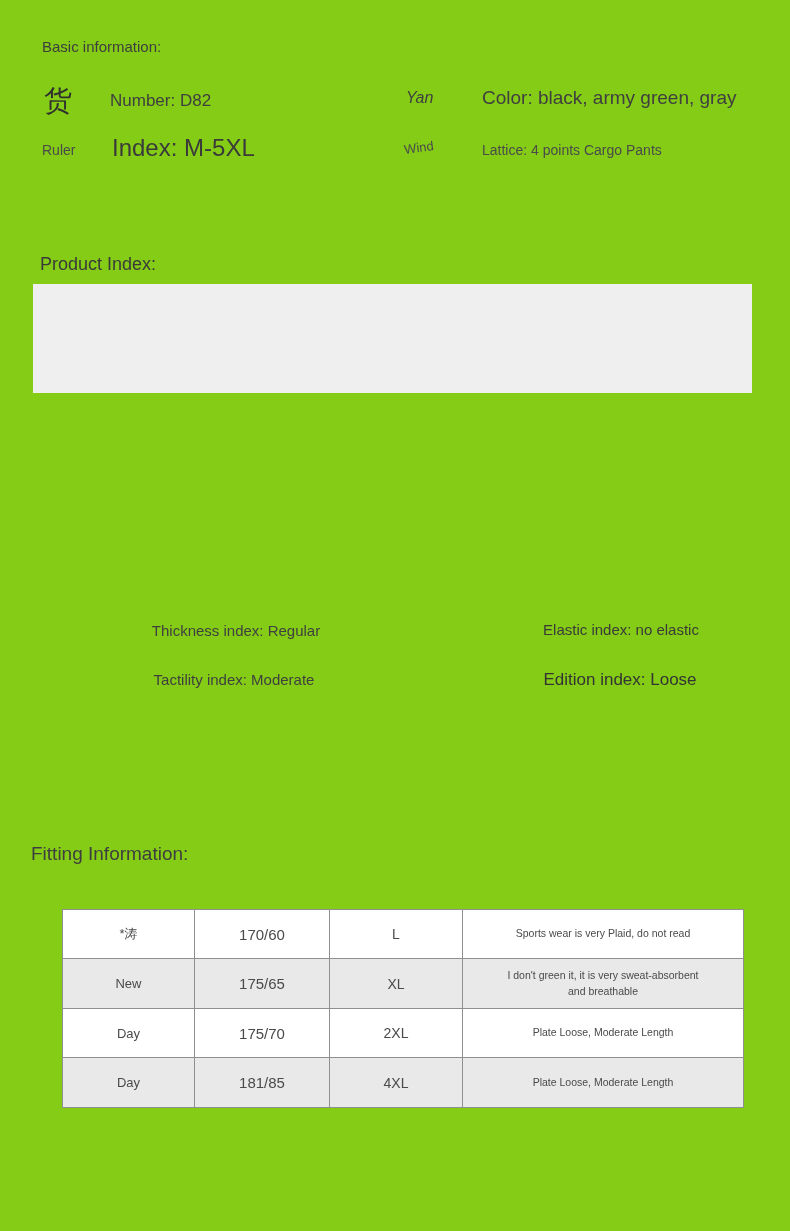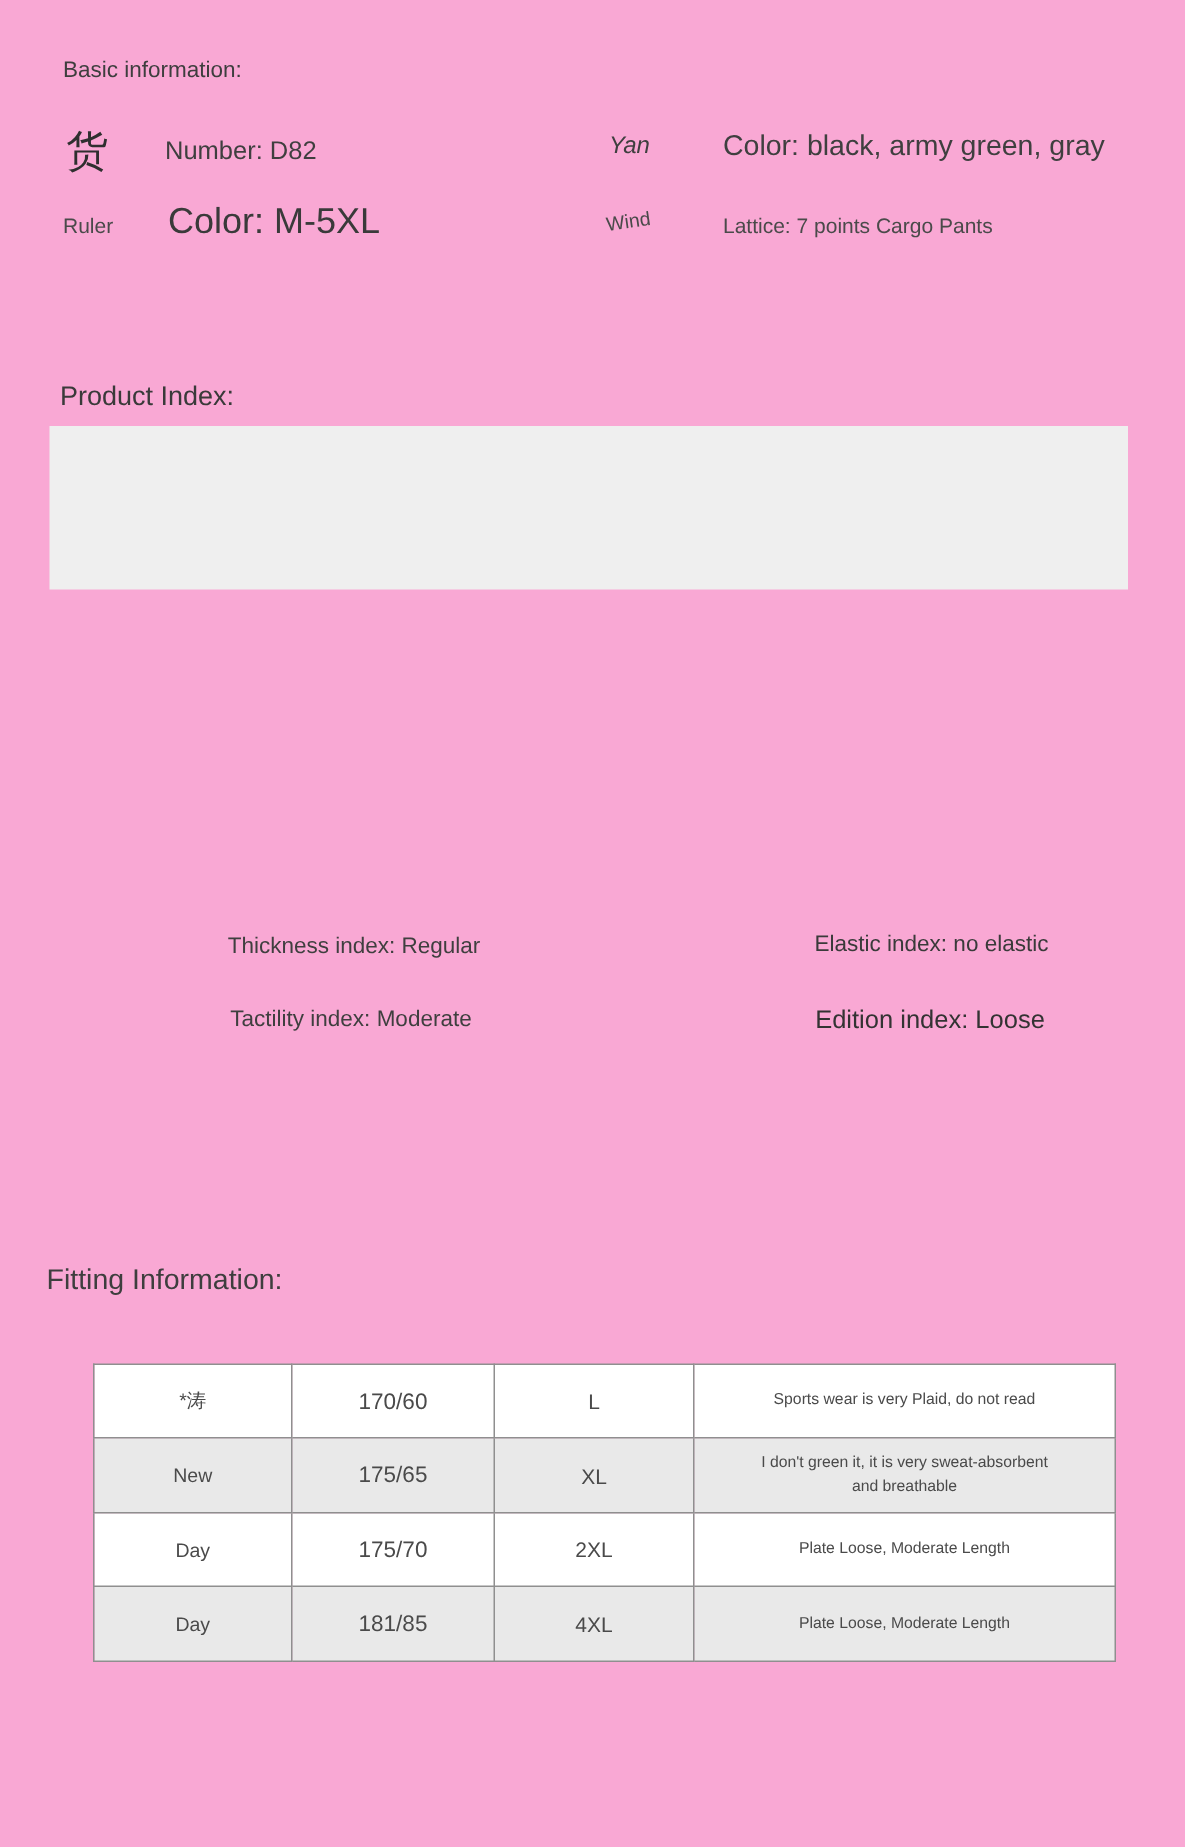--- a/index.html
+++ b/index.html
@@ -1,20 +1,20 @@
 <!DOCTYPE html>
 <html><head>
 <meta charset="utf-8">
 <style>
   * { margin:0; padding:0; box-sizing:border-box; }
   html,body { background:#fff; }
   .page {
     position:relative;
     width:790px; height:1231px;
-    background:#f9a8d4;
+    background:#84cc16;
     font-family:"Liberation Sans", sans-serif;
     color:#454545;
     overflow:hidden;
   }
   .abs { position:absolute; white-space:nowrap; }
 
   
   .basic-heading   { left:42px;  top:38px;  font-size:15px; color:#3e3e3e; }
   .cn-char         { left:44px;  top:82px;  font-size:28px; color:#2f2f2f; }
   .number-label    { left:110px; top:91px;  font-size:17px; color:#3f3f3f; }
@@ -75,23 +75,23 @@
 <body>
 
 <div class="page">
 
   <div class="abs basic-heading">Basic information:</div>
   <div class="abs cn-char">货</div>
   <div class="abs number-label">Number: D82</div>
   <div class="abs yan-label">Yan</div>
   <div class="abs color-label">Color: black, army green, gray</div>
   <div class="abs ruler-label">Ruler</div>
-  <div class="abs code-label">Color: M-5XL</div>
+  <div class="abs code-label">Index: M-5XL</div>
   <div class="abs wind-label">Wind</div>
-  <div class="abs lattice-label">Lattice: 7 points Cargo Pants</div>
+  <div class="abs lattice-label">Lattice: 4 points Cargo Pants</div>
 
   <div class="abs product-heading">Product Index:</div>
   <div class="index-box">
     <div class="idx idx-thickness">Thickness index: Regular</div>
     <div class="idx idx-elastic">Elastic index: no elastic</div>
     <div class="idx idx-tactility">Tactility index: Moderate</div>
     <div class="idx idx-edition">Edition index: Loose</div>
   </div>
 
   <div class="abs fitting-heading">Fitting Information:</div>

